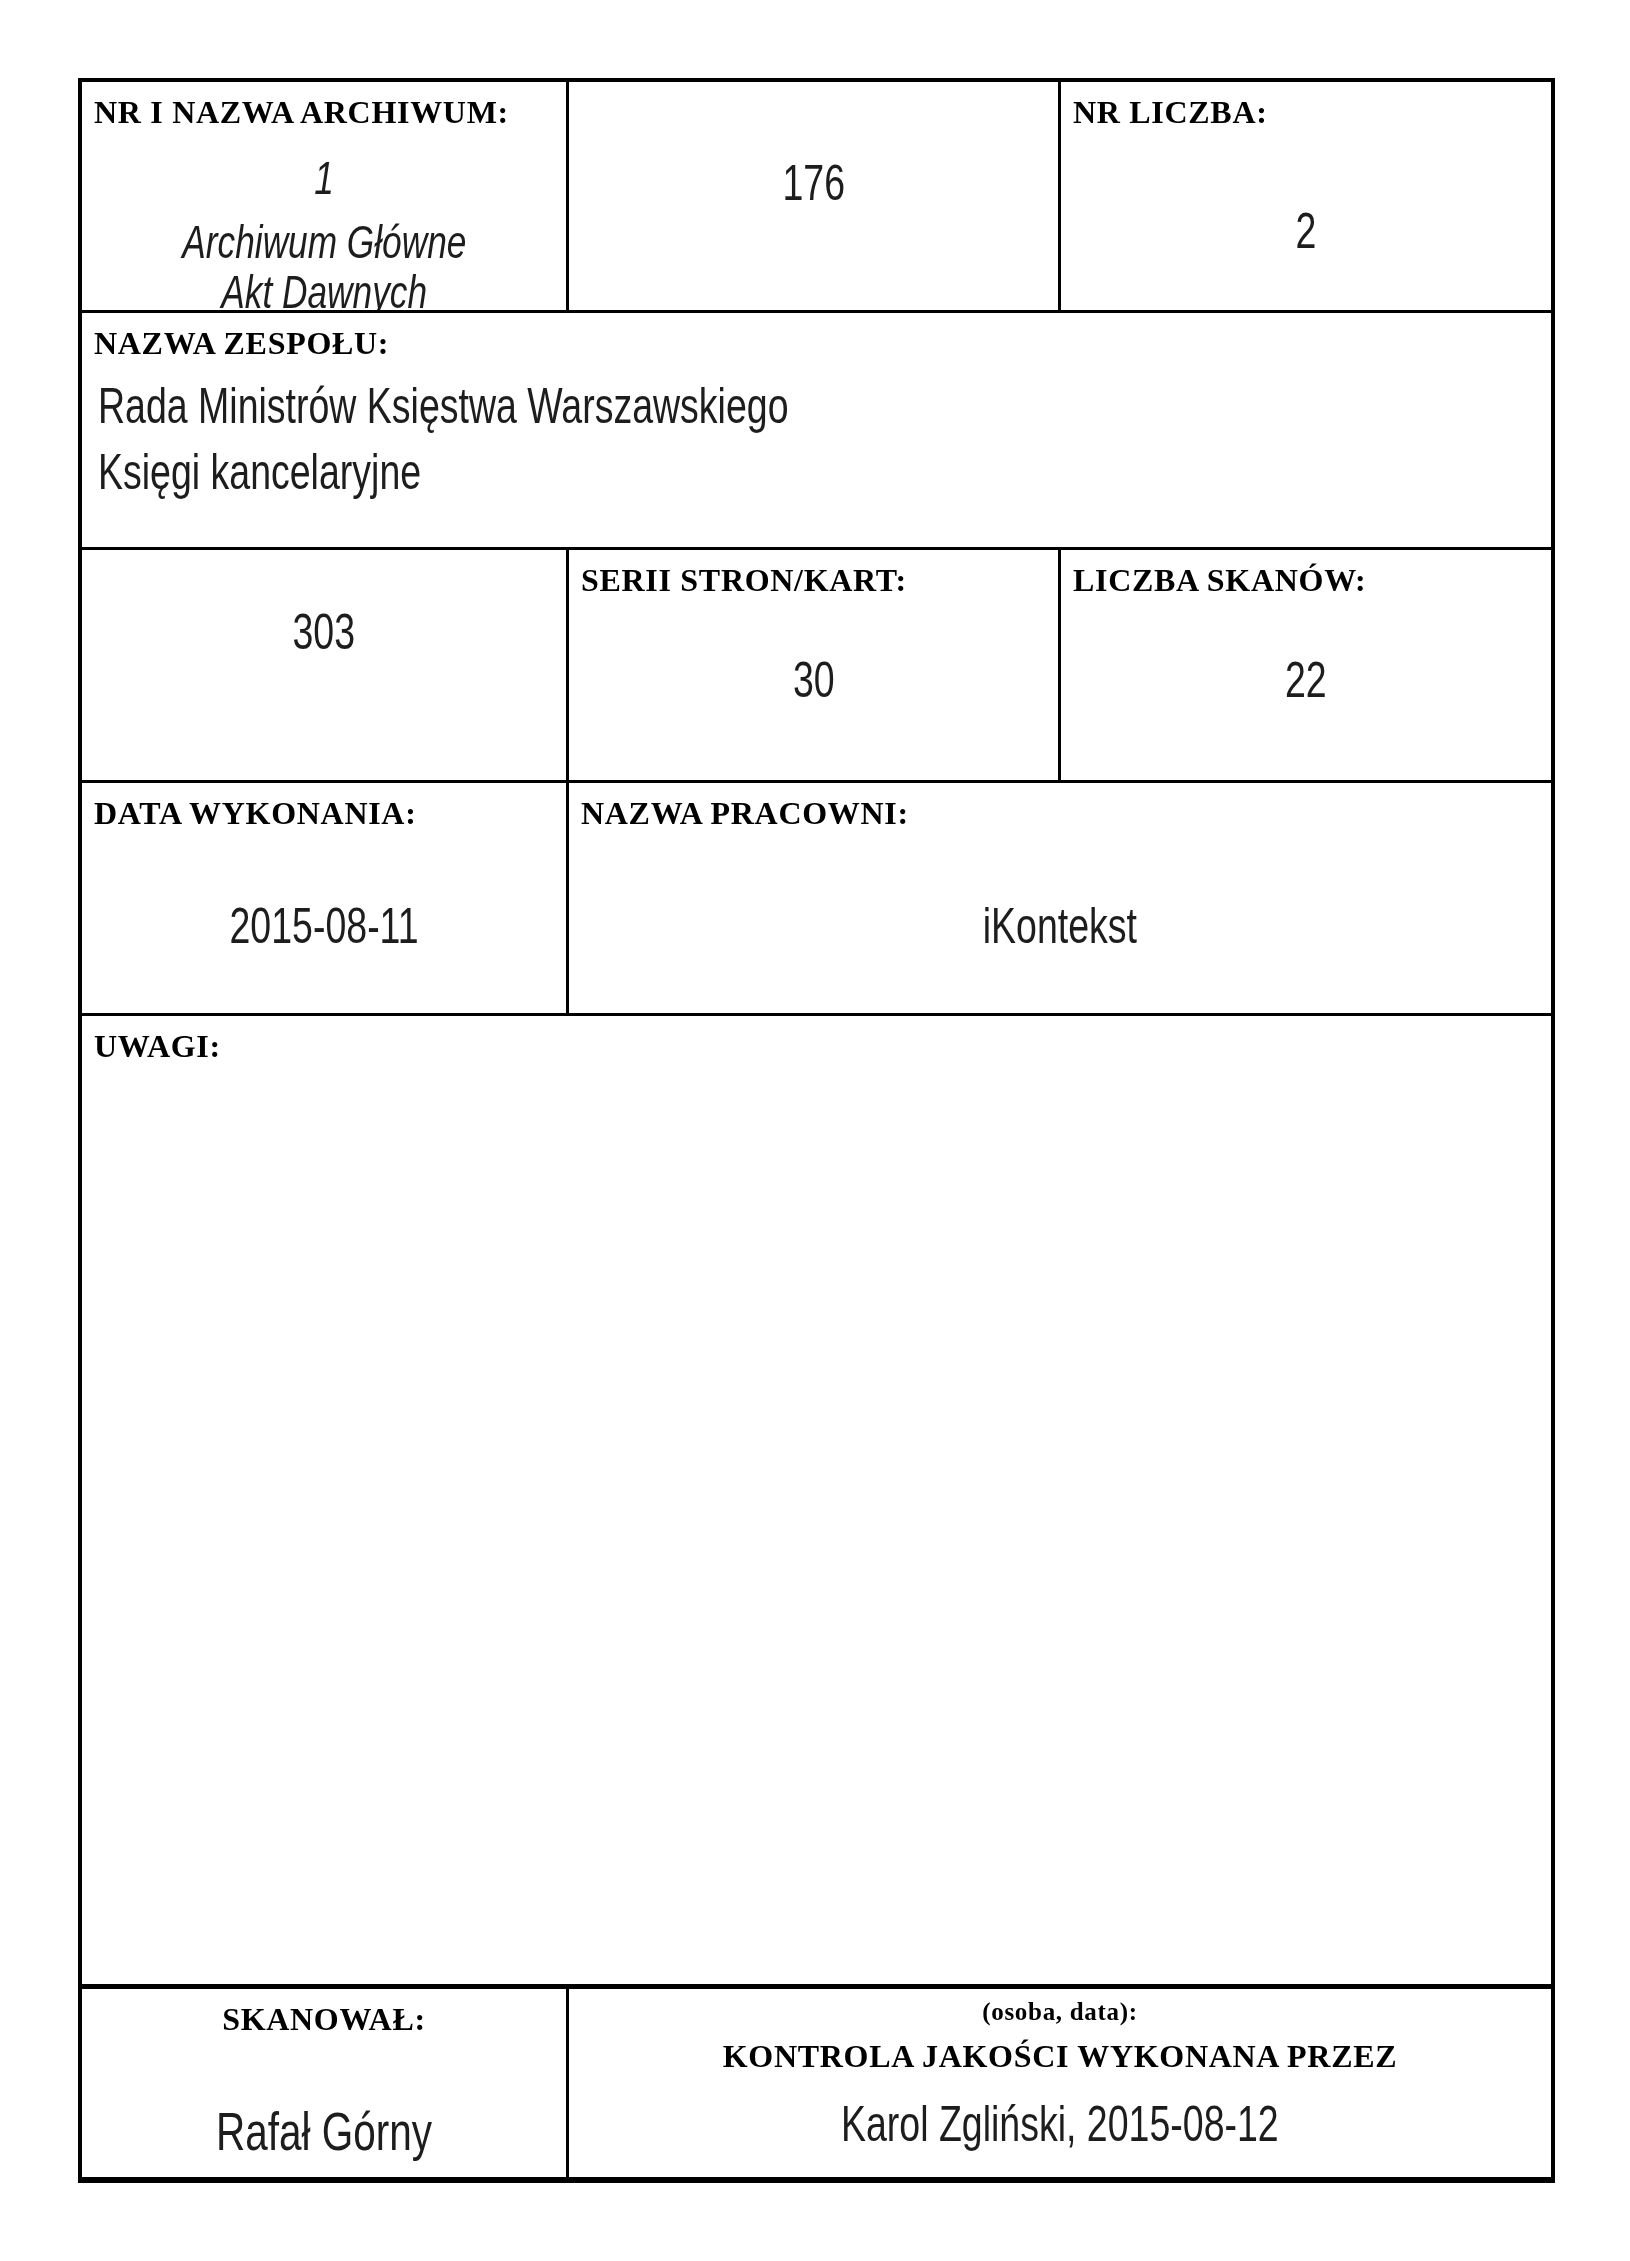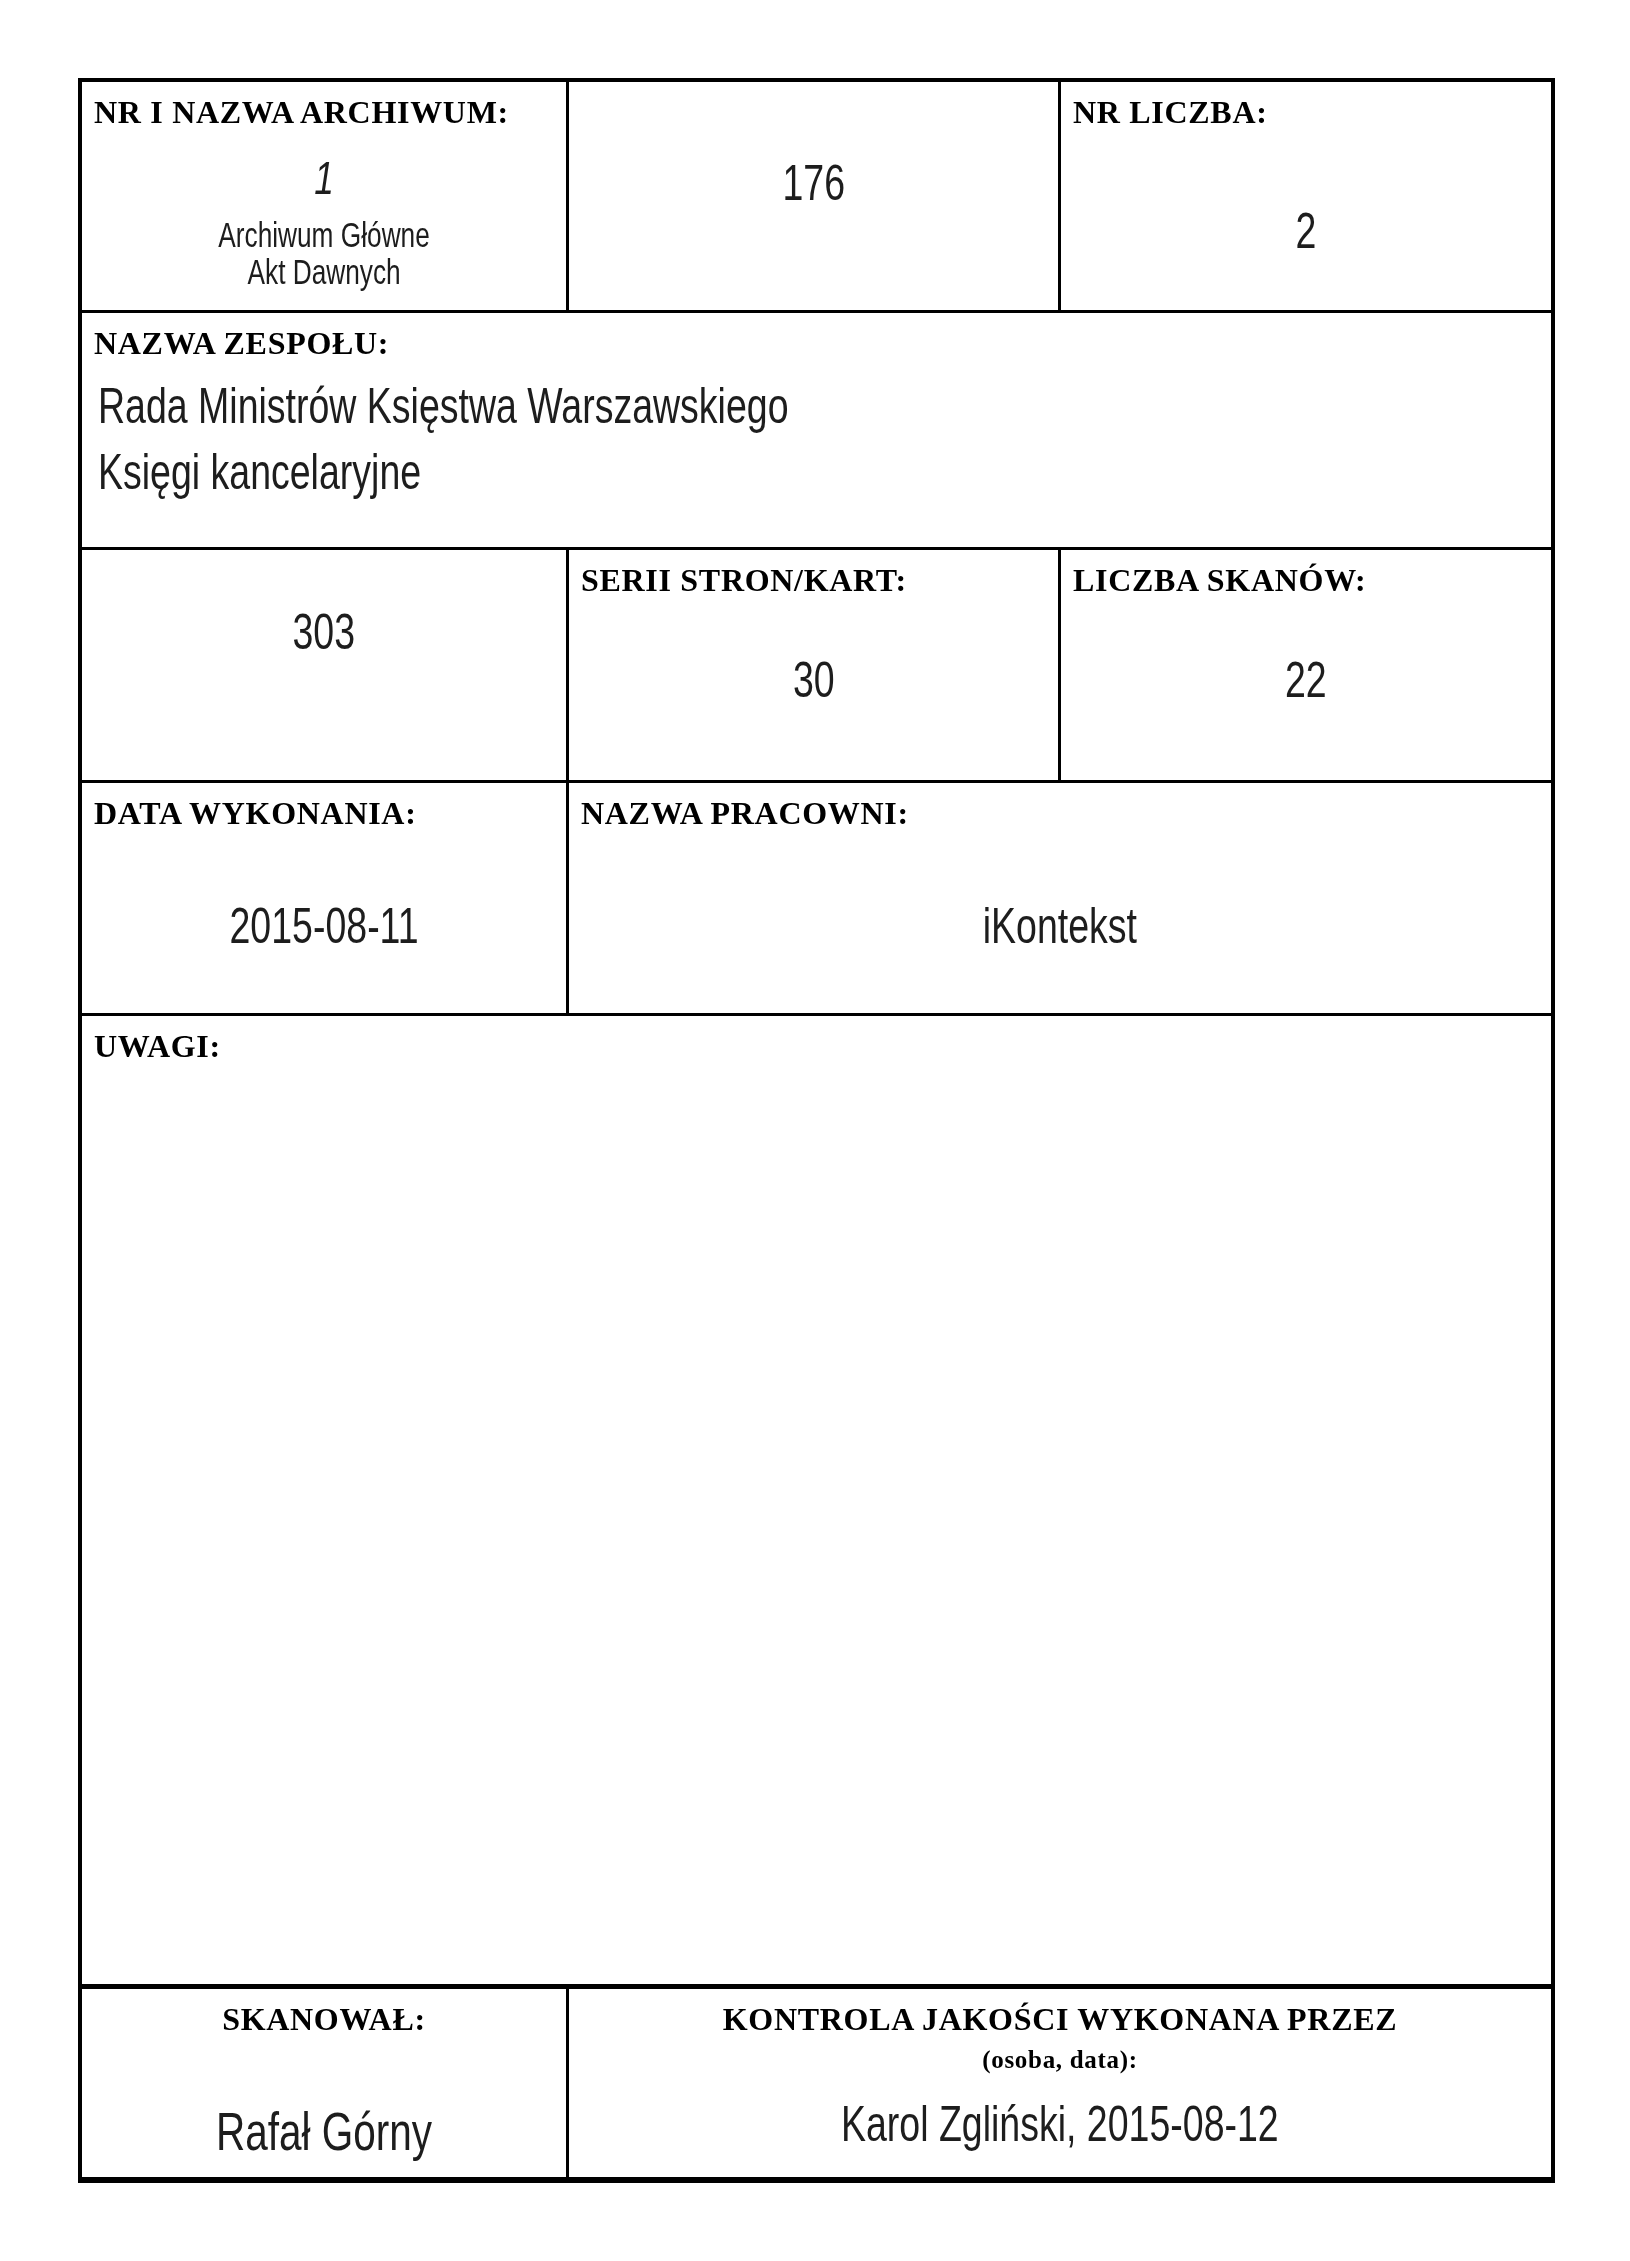--- a/index.html
+++ b/index.html
@@ -82,21 +82,22 @@
     white-space: nowrap;
   }
 
   
   .archive-number {
     font-size: 47px;
     font-style: italic;
     margin-top: 20px;
   }
   .archive-name {
-    font-size: 35px;
+    font-size: 47px;
+    font-style: italic;
     line-height: 1.05;
     margin-top: 12px;
   }
   
   .big-number {
     font-size: 50px;
     margin-top: 53px;
   }
   .row1-number { margin-top: 72px; }
   
@@ -195,22 +196,22 @@
       <div class="value"></div>
     </div>
 
     <div class="cell last-row">
       <div class="label centered">SKANOWAŁ:</div>
       <div class="value scanned-value">
         <span class="cond">Rafał Górny</span>
       </div>
     </div>
     <div class="cell span-two last-col last-row">
+      <div class="label centered sub">(osoba, data):</div>
       <div class="label centered">KONTROLA JAKOŚCI WYKONANA PRZEZ</div>
-      <div class="label centered sub">(osoba, data):</div>
       <div class="value qc-value">
         <span class="cond">Karol Zgliński, 2015-08-12</span>
       </div>
     </div>
 
   </div>
 </div>
 
 
 </body></html>

